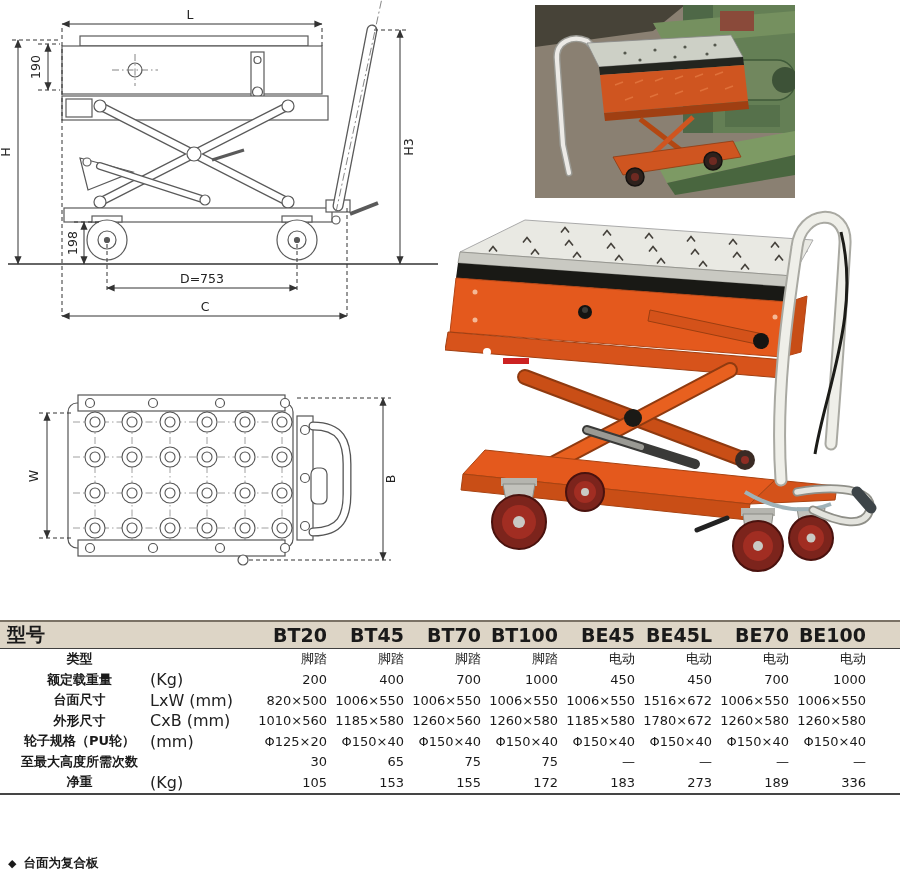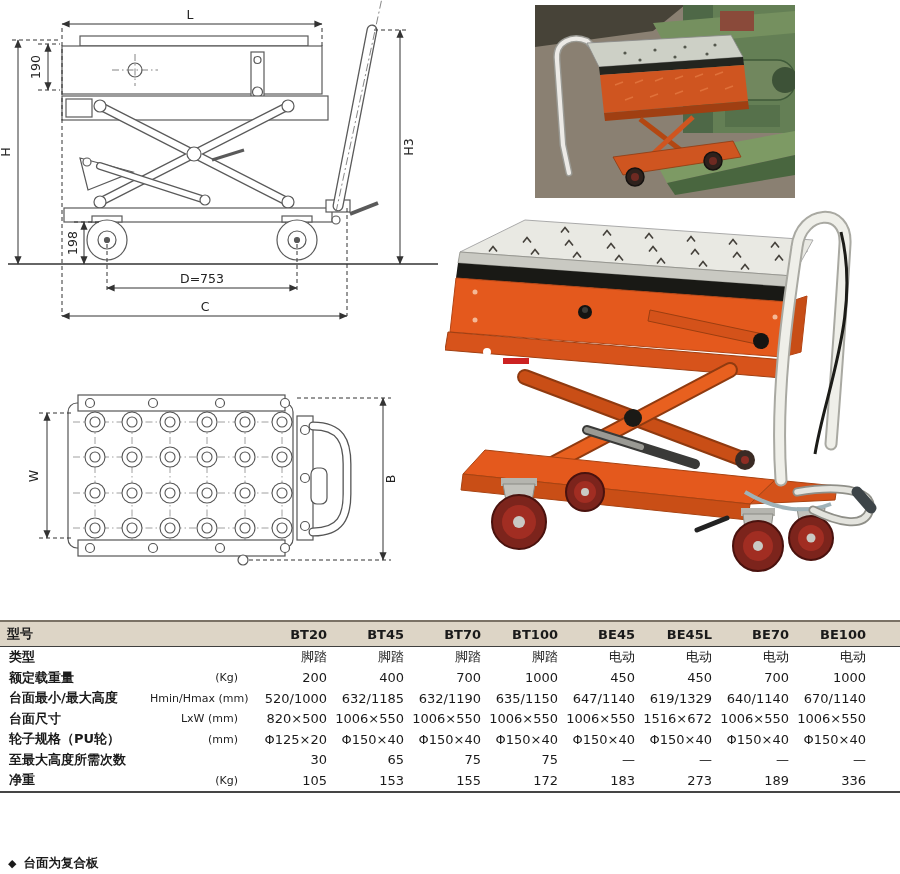--- a/index.html
+++ b/index.html
@@ -7,27 +7,27 @@
         font-family:"DejaVu Sans","Liberation Sans",sans-serif;color:#1a1a1a;}
   svg{position:absolute;display:block;}
   #side-view{left:0;top:8;width:445px;height:345px;}
   #top-view{left:15px;top:368px;width:410px;height:240px;}
   #photo{left:535px;top:5px;width:260px;height:193px;}
   #render{left:445px;top:192px;width:455px;height:428px;}
   .dimtext{font-size:12.5px;fill:#222;font-family:"DejaVu Sans","Liberation Sans",sans-serif;}
   
   #spec-table{position:absolute;left:0;top:620px;width:900px;border-collapse:collapse;table-layout:fixed;}
   #spec-table thead th{background:#ddd5c6;border-top:2px solid #7a7265;border-bottom:1px solid #3f3f3f;
-      height:24px;font-size:13px;font-weight:700;padding:0 2px 0 0;text-align:right;}
+      height:24px;font-size:19px;font-weight:700;padding:0 2px 0 0;text-align:right;}
   #spec-table thead th.model-head{font-weight:700;}
   #spec-table thead th.lbl-h{text-align:left;padding-left:7px;}
   #spec-table thead th.spacer{padding:0;}
   #spec-table tbody th,#spec-table tbody td{height:20.5px;padding:0;font-size:13px;white-space:nowrap;}
-  #spec-table tbody th.rlabel{text-align:left;font-weight:700;padding-left:9px;}
-  #spec-table tbody td.unit{text-align:right;padding-right:14px;font-size:11px;color:#222;}
+  #spec-table tbody th.rlabel{text-align:center;font-weight:700;padding-left:9px;}
+  #spec-table tbody td.unit{padding-right:14px;font-size:16px;color:#222;}
   #spec-table tbody td.val{text-align:right;padding-right:2px;}
   #spec-table tbody tr.last th,#spec-table tbody tr.last td{border-bottom:2px solid #454545;margin-top:26px;}
   #footnote{position:absolute;left:8px;top:855px;font-size:12.5px;font-weight:700;display:flex;gap:7px;align-items:center;}
   #footnote .bullet{font-size:11px;}
 </style>
 </head>
 <body>
 
 <div class="page">
 
@@ -386,43 +386,43 @@
           <td class="val">400</td>
           <td class="val">700</td>
           <td class="val">1000</td>
           <td class="val">450</td>
           <td class="val">450</td>
           <td class="val">700</td>
           <td class="val">1000</td>
           <td></td>
         </tr>
         <tr>
-          <th class="rlabel">台面最小/最大高度</th>
-          <td class="unit">Hmin/Hmax (mm)</td>
-          <td class="val">520/1000</td>
-          <td class="val">632/1185</td>
-          <td class="val">632/1190</td>
-          <td class="val">635/1150</td>
-          <td class="val">647/1140</td>
-          <td class="val">619/1329</td>
-          <td class="val">640/1140</td>
-          <td class="val">670/1140</td>
-          <td></td>
-        </tr>
-        <tr>
           <th class="rlabel">台面尺寸</th>
           <td class="unit">LxW (mm)</td>
           <td class="val">820×500</td>
           <td class="val">1006×550</td>
           <td class="val">1006×550</td>
           <td class="val">1006×550</td>
           <td class="val">1006×550</td>
           <td class="val">1516×672</td>
           <td class="val">1006×550</td>
           <td class="val">1006×550</td>
+          <td></td>
+        </tr>
+        <tr>
+          <th class="rlabel">外形尺寸</th>
+          <td class="unit">CxB (mm)</td>
+          <td class="val">1010×560</td>
+          <td class="val">1185×580</td>
+          <td class="val">1260×560</td>
+          <td class="val">1260×580</td>
+          <td class="val">1185×580</td>
+          <td class="val">1780×672</td>
+          <td class="val">1260×580</td>
+          <td class="val">1260×580</td>
           <td></td>
         </tr>
         <tr>
           <th class="rlabel">轮子规格（PU轮）</th>
           <td class="unit">(mm)</td>
           <td class="val">Φ125×20</td>
           <td class="val">Φ150×40</td>
           <td class="val">Φ150×40</td>
           <td class="val">Φ150×40</td>
           <td class="val">Φ150×40</td>

